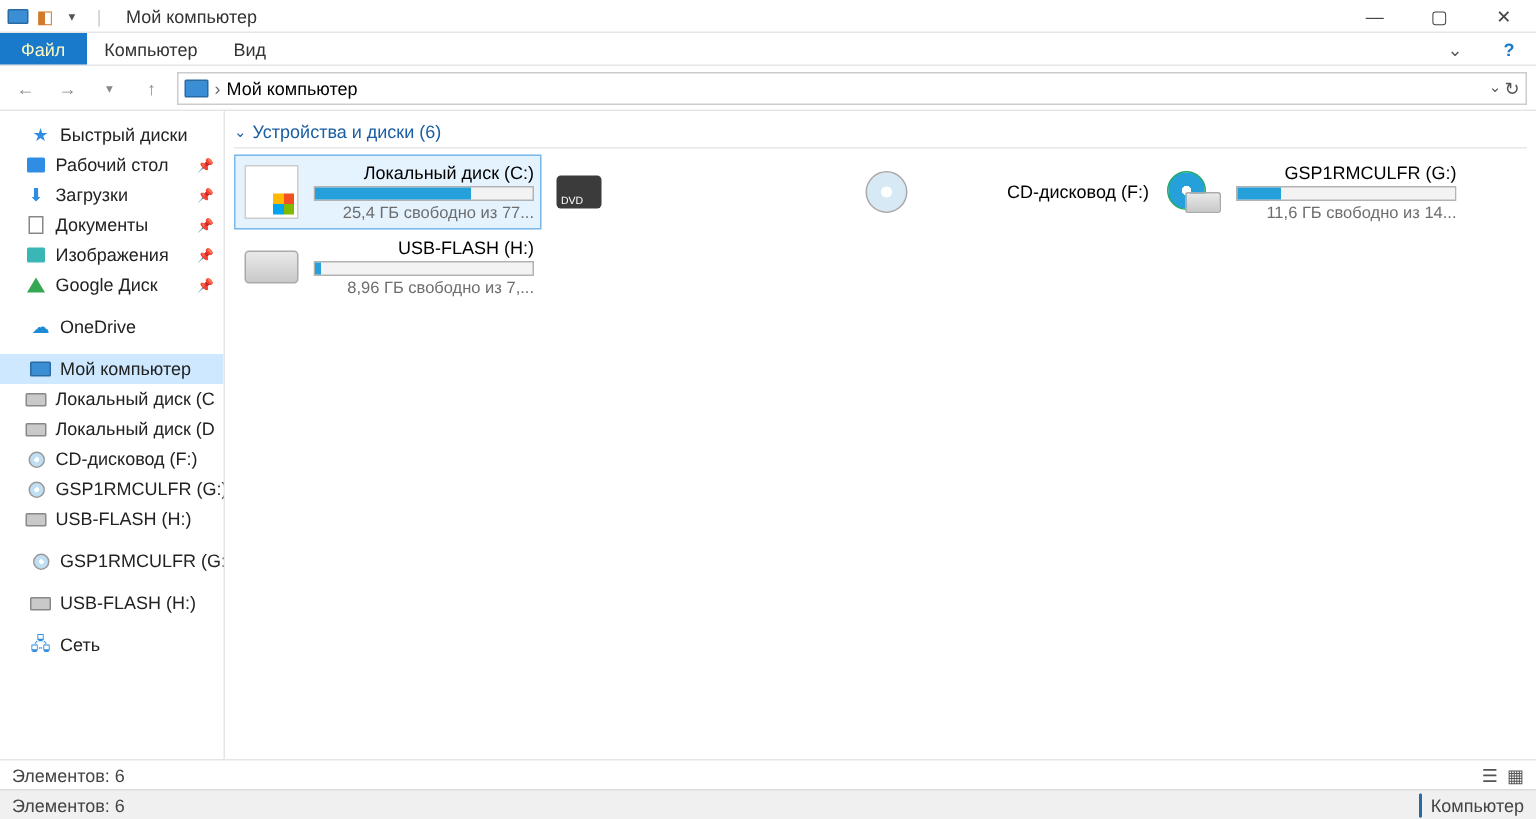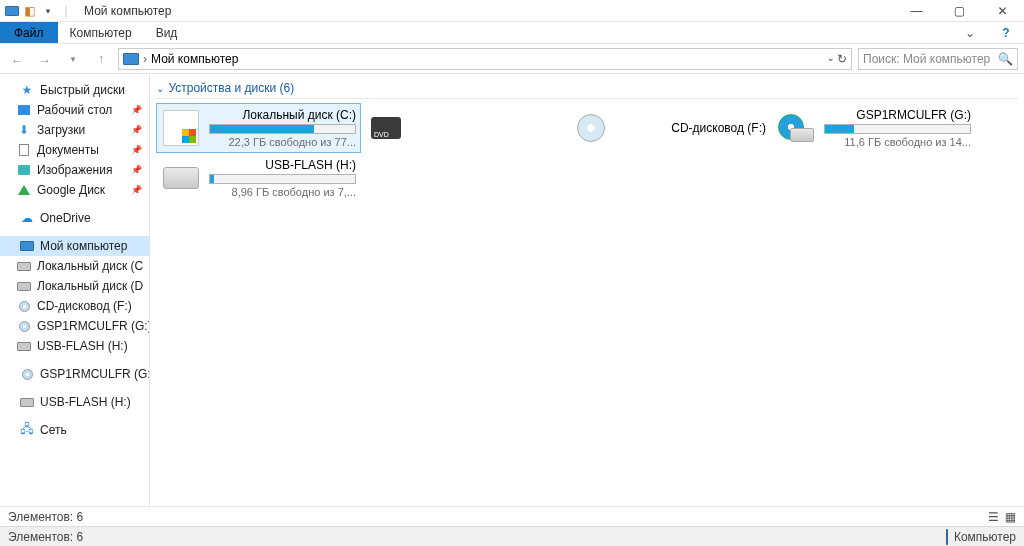--- a/index.html
+++ b/index.html
@@ -8,21 +8,21 @@
 
 .titlebar { height: 22px; display: flex; align-items: center; background: #fff; border-bottom: 1px solid #e5e5e5; }
 .titlebar .qat { display: flex; align-items: center; gap: 2px; padding-left: 4px; }
 .titlebar .qat-icon { width: 16px; height: 16px; display: flex; align-items: center; justify-content: center; }
 .titlebar .title { margin-left: 10px; color: #333; }
 .titlebar .winbtns { margin-left: auto; display: flex; }
 .titlebar .winbtn { width: 43px; height: 22px; display: flex; align-items: center; justify-content: center; color: #444; }
 
 
 .menubar { height: 22px; display: flex; align-items: stretch; background: #fff; border-bottom: 1px solid #e5e5e5; }
-.menubar .file-tab { background: #1979ca; color: #000000; padding: 0 14px; display: flex; align-items: center; }
+.menubar .file-tab { background: #1979ca; color: #fef9c3; padding: 0 14px; display: flex; align-items: center; }
 .menubar .tab { padding: 0 12px; display: flex; align-items: center; color: #333; }
 .menubar .chev { margin-left: auto; width: 36px; display: flex; align-items: center; justify-content: center; color: #555; }
 .menubar .help { width: 36px; display: flex; align-items: center; justify-content: center; color: #1979ca; }
 
 
 .addrbar { height: 30px; display: flex; align-items: center; gap: 6px; padding: 0 6px; border-bottom: 1px solid #e5e5e5; }
 .addrbar .navbtn { width: 22px; height: 22px; display: flex; align-items: center; justify-content: center; color: #888; }
 .addrbar .path { flex: 1; height: 22px; border: 1px solid #ccc; display: flex; align-items: center; padding: 0 4px; gap: 4px; }
 .addrbar .path .pcicon { width: 16px; height: 12px; background: #3b8dd4; border: 1px solid #2a6aa3; border-radius: 1px; }
 .addrbar .path .sep { color: #666; }
@@ -117,24 +117,20 @@
   <div class="navbtn">↑</div>
   <div class="path">
     <span class="pcicon"></span>
     <span class="sep">›</span>
     <span>Мой компьютер</span>
     <span class="path-refresh">
       <span style="font-size:10px">⌄</span>
       <span>↻</span>
     </span>
   </div>
-  <div class="search">
-    <span>Поиск: Мой компьютер</span>
-    <span class="mag">🔍</span>
-  </div>
 </div>
 
 <div class="split">
   <div class="sidebar">
     <div class="item">
         <span class="ico ico-star">★</span>
         <span>Быстрый диски</span>
       </div>
     <div class="item indent">
         <span class="ico">
@@ -240,21 +236,21 @@
     <div class="drives" id="drives-container">
         <div class="drive sel">
     <div class="dicon">
             <div class="svg-win"></div>
           </div>
     <div class="dinfo">
       <div class="dname">Локальный диск (C:)</div>
       <div class="dbar">
               <div class="fill" style="width:72%"></div>
             </div>
-      <div class="dsub">22,3 ГБ свободно из 77...</div>
+      <div class="dsub">25,4 ГБ свободно из 77...</div>
     </div>
         </div>
         <div class="drive">
     <div class="dicon">
             <div class="svg-dvd"></div>
           </div>
         </div>
         <div class="drive">
     <div class="dicon">
             <div class="svg-cd"></div>

